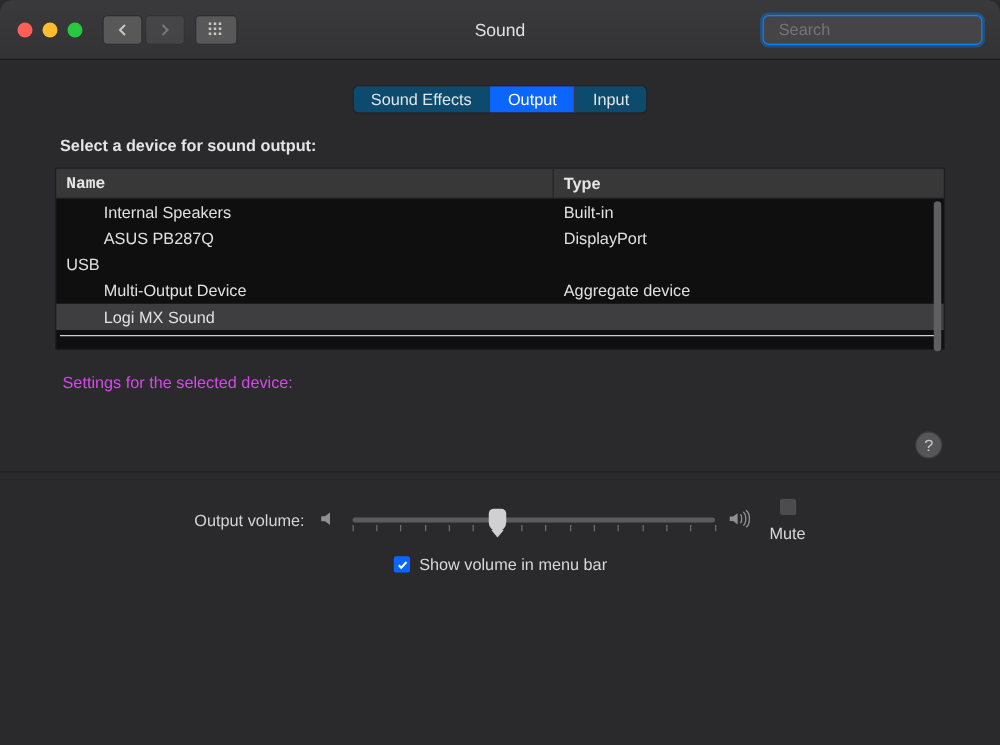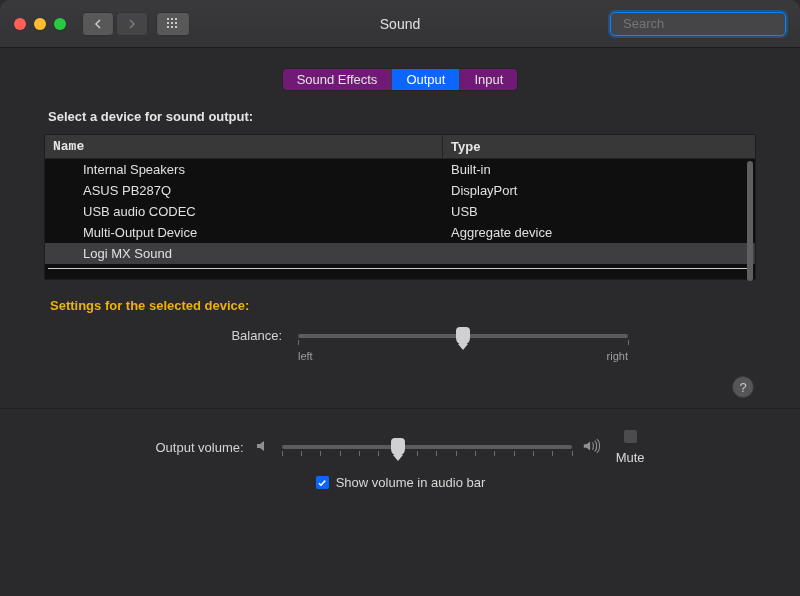--- a/index.html
+++ b/index.html
@@ -14,38 +14,38 @@
     .navbtn.fwd{opacity:.45;}
     .gridbtn { width:34px; height:24px; background:#585859;border:1px solid #2f2f31; border-radius:4px; margin-left:8px; display:flex;align-items:center;justify-content:center;}
     .gridbtn svg{width:14px;height:14px;color:#c9c9cb;}
     .title { position:absolute; left:50%; transform:translateX(-50%); font-size:14px; color:#e0e0e1;}
     .search { margin-left:auto; display:flex; align-items:center; gap:4px; background:#454548; border:1px solid #0a84ff; outline:2px solid rgba(10,132,255,.35); border-radius:5px; padding:2px 8px; width:176px; height:24px;}
     .search svg{width:12px;height:12px;color:#9b9b9d;}
     .search input{flex:1;background:transparent;border:none;outline:none;color:#d8d8d9;font-size:13px;}
     .content { padding:16px 40px 6px;}
     .segwrap{ display:flex; justify-content:center; margin-top:4px;}
     .seg{ display:flex; border-radius:5px; overflow:hidden; border:1px solid #242425;}
-    .seg .tab{ padding:3px 14px; background:#701a75; color:#e4e4e5; border-right:1px solid #3c3c3e; font-size:13px;}
+    .seg .tab{ padding:3px 14px; background:#0c4a6e; color:#e4e4e5; border-right:1px solid #3c3c3e; font-size:13px;}
     .seg .tab:last-child{border-right:none;}
     .seg .tab.active{ background:#0a66ff; color:#fff;}
     .prompt{ margin:18px 8px 10px; font-weight:600; color:#e4e4e5;}
     .tablewrap{ border:1px solid #1c1c1d; border-radius:2px; position:relative; margin:0 4px;}
     .thead{ display:flex; background:#383839; font-weight:600; color:#e6e6e7; border-bottom:1px solid #242425;}
     .thead .col{ padding:4px 8px; }
     .col.name{ flex:0 0 398px; border-right:1px solid #242425;font-family:Liberation Mono, monospace;}
     .col.type{ flex:1;}
     .rows{ background:#0f0f10; position:relative;}
     .row{ display:flex; padding:2px 0; color:#e0e0e1; font-size:13px;}
     .row .cell{ padding:1px 8px;}
     .cell.name{ flex:0 0 398px;padding-left:38px;}
     .cell.type{ flex:1;}
     .row.selected{ background:#3e3e40;}
     .scrollbar{ position:absolute; right:2px; top:2px; width:6px; height:120px; background:#5f5f61; border-radius:3px;}
     .hline{ height:1px; background:#cfcfd1; margin:4px 3px 0;}
-    .settings-label{ margin:18px 10px 15px; color:#eab308;font-weight:bold;}
+    .settings-label{ margin:18px 10px 26px; color:#d946ef;}
     .balrow{ display:flex; align-items:flex-start; justify-content:center; gap:16px; margin-bottom:8px;}
     .balrow .lbl{ width:110px; text-align:right; color:#d4d4d5; padding-top:0;}
     .slider{ position:relative; width:330px; height:16px;}
     .track{ position:absolute; left:0; right:0; top:6px; height:4px; background:#5c5c5e; border-radius:2px;}
     .ticks{ position:absolute; left:0; right:0; top:12px; height:6px;}
     .tick{ position:absolute; width:1px; height:5px; background:#6d6d6f;}
     .thumb{ position:absolute; width:14px; height:18px; background:#d0d0d2; border-radius:4px 4px 7px 7px; top:-1px; transform:translateX(-50%);}
     .thumb::after{content:"";position:absolute;bottom:-5px;left:2px;border-left:5px solid transparent;border-right:5px solid transparent;border-top:6px solid #d0d0d2;}
     .help{ display:flex; justify-content:flex-end; padding:6px 6px 0;}
     .helpbtn{ width:22px;height:22px;border-radius:50%;background:#565658;color:#c8c8ca;display:flex;align-items:center;justify-content:center;font-size:13px;border:1px solid #3a3a3c;}
@@ -129,56 +129,37 @@
     <div class="rows">
       <div class="row">
         <div class="cell name">Internal Speakers</div>
         <div class="cell type">Built-in</div>
       </div>
       <div class="row">
         <div class="cell name">ASUS PB287Q</div>
         <div class="cell type">DisplayPort</div>
       </div>
       <div class="row">
-        <div class="cell name">USB audio CODEC</div>
         <div class="cell type">USB</div>
       </div>
       <div class="row">
         <div class="cell name">Multi-Output Device</div>
         <div class="cell type">Aggregate device</div>
       </div>
       <div class="row selected">
         <div class="cell name">Logi MX Sound</div>
       </div>
       <div class="hline"></div>
       <div style="height:10px;"></div>
       <div class="scrollbar"></div>
     </div>
   </div>
 
   <div class="settings-label">Settings for the selected device:</div>
 
-  <div class="balrow">
-    <div class="lbl">Balance:</div>
-    <div>
-      <div class="slider">
-        <div class="track"></div>
-        <div class="ticks">
-          <div class="tick" style="left:0%"></div>
-          <div class="tick" style="left:50%"></div>
-          <div class="tick" style="left:100%"></div>
-        </div>
-        <div class="thumb" style="left:50%"></div>
-      </div>
-      <div class="lr-labels">
-        <span class="tick-lr">left</span>
-        <span class="tick-lr">right</span>
-      </div>
-    </div>
-  </div>
 
   <div class="help">
     <div class="helpbtn">?</div>
   </div>
 
   <div class="divider"></div>
 </div>
 
 <div class="footer">
   <div class="volrow">
@@ -220,15 +201,15 @@
       <span class="chk off"></span>
       <span>Mute</span>
     </div>
   </div>
   <div class="showrow">
     <span class="chk on">
       <svg viewBox="0 0 10 10">
           <path d="M2 5.2 4 7.2 8.2 2.6" stroke="#fff" stroke-width="1.6" fill="none"></path>
         </svg>
     </span>
-    <span>Show volume in audio bar</span>
+    <span>Show volume in menu bar</span>
   </div>
 </div>
 
 </body></html>

